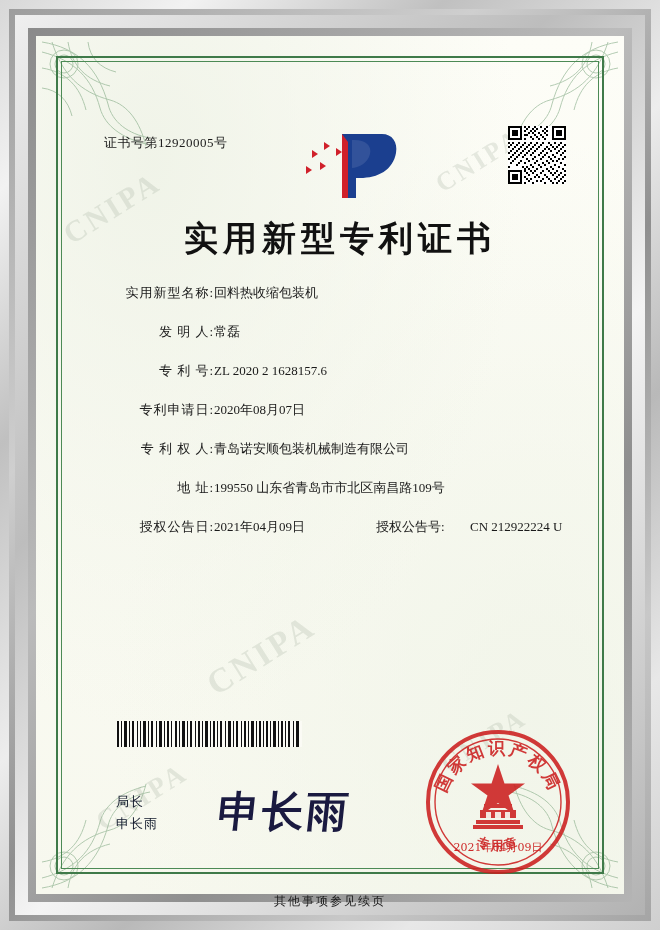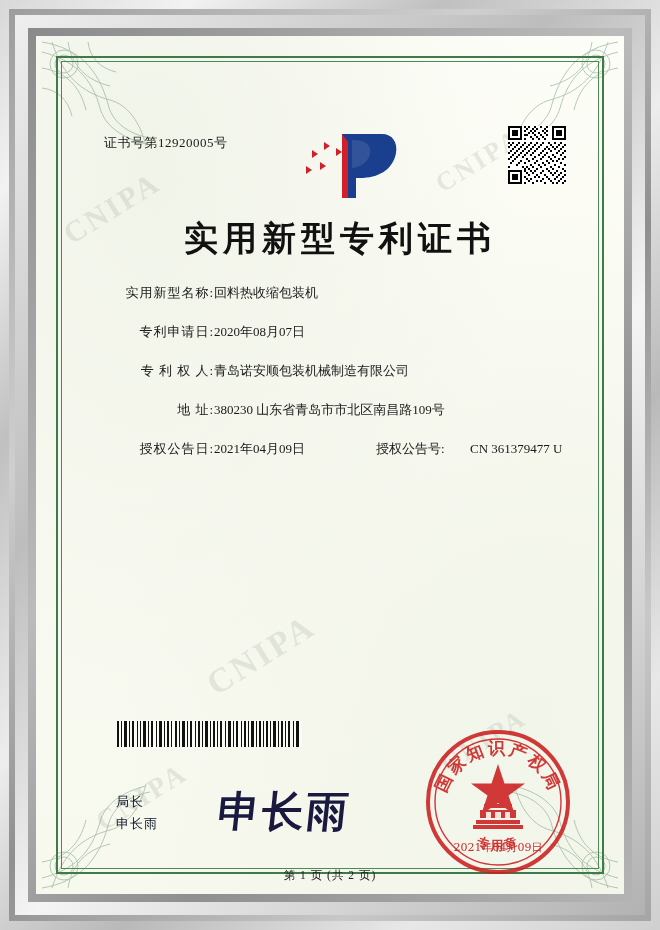--- a/index.html
+++ b/index.html
@@ -529,32 +529,38 @@
         </svg>
       </div>
 
       <div class="title">实用新型专利证书</div>
 
       <div class="fields">
         <div class="field-row">
           <span class="field-label">实用新型名称:</span><span class="field-value">回料热收缩包装机</span>
         </div>
         <div class="field-row">
+          <span class="field-label">发 明 人:</span><span class="field-value">常磊</span>
+        </div>
+        <div class="field-row">
+          <span class="field-label">专 利 号:</span><span class="field-value">ZL 2020 2 1628157.6</span>
+        </div>
+        <div class="field-row">
           <span class="field-label">专利申请日:</span><span class="field-value">2020年08月07日</span>
         </div>
         <div class="field-row">
           <span class="field-label">专 利 权 人:</span><span class="field-value">青岛诺安顺包装机械制造有限公司</span>
         </div>
         <div class="field-row">
-          <span class="field-label">地      址:</span><span class="field-value">380230  山东省青岛市市北区南昌路109号</span>
+          <span class="field-label">地      址:</span><span class="field-value">199550  山东省青岛市市北区南昌路109号</span>
         </div>
         <div class="field-row two">
           <span class="field-label">授权公告日:</span><span class="field-value">2021年04月09日</span>
           <span class="right-label">授权公告号:</span>
-          <span class="right-value">CN 361379477 U</span>
+          <span class="right-value">CN 212922224 U</span>
         </div>
       </div>
 
 
       <svg class="barcode" viewBox="0 0 186 26" shape-rendering="crispEdges">
         <rect width="186" height="26" fill="#fbfbf5"></rect>
         <g fill="#111">
           <rect x="1" y="0" width="2" height="26"></rect>
             <rect x="5" y="0" width="1" height="26"></rect>
           <rect x="8" y="0" width="3" height="26"></rect>
@@ -635,17 +641,17 @@
         </g>
         <text x="74" y="123" text-anchor="middle" font-family="DejaVu Serif, serif" font-size="11" fill="#cc1f1f" opacity="0.95">2021年04月09日</text>
       </svg>
 
       <div class="sign-block">
         <div>局长</div>
         <div>申长雨</div>
       </div>
       <div class="signature">申长雨</div>
 
-      <div class="page-no">第 1 页 (共 2 页)</div>
     </div>
   </div>
 
+  <div class="footer-note">其他事项参见续页</div>
 </div>
 
 </body></html>

